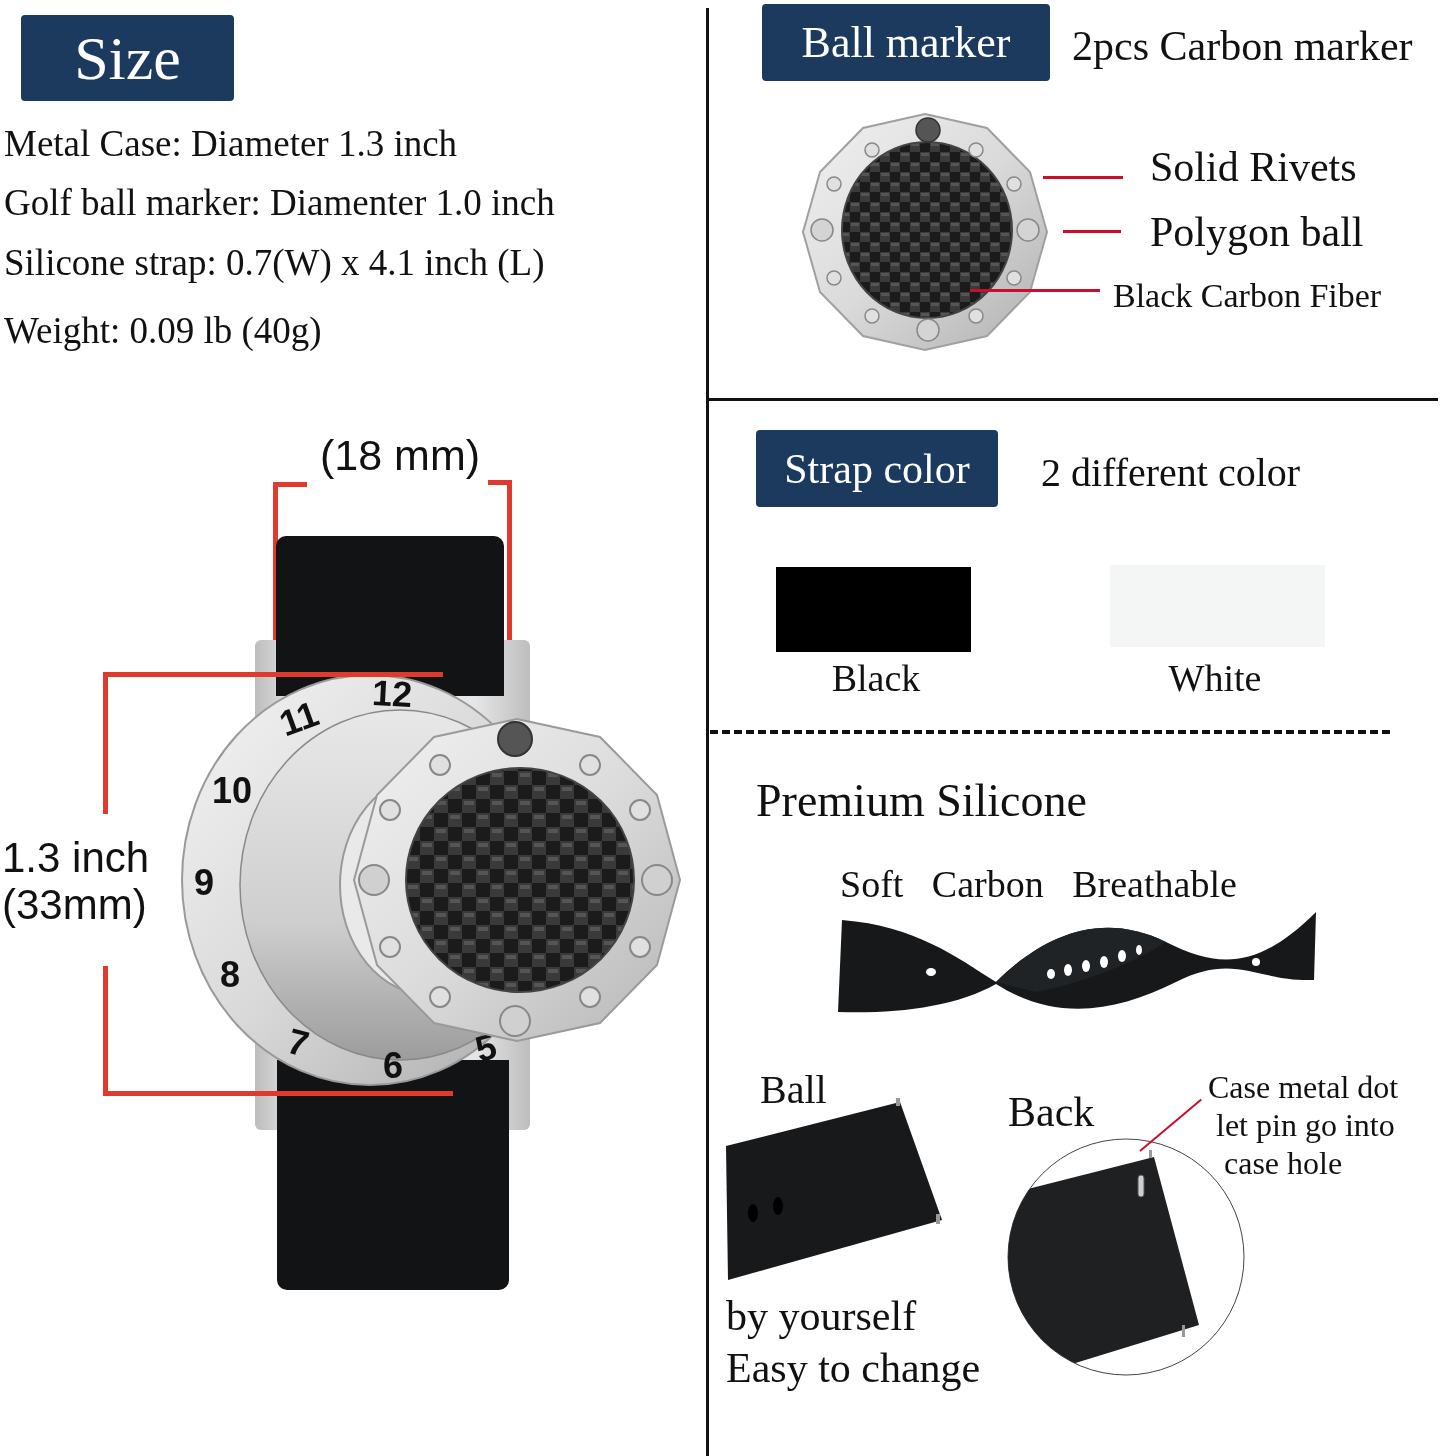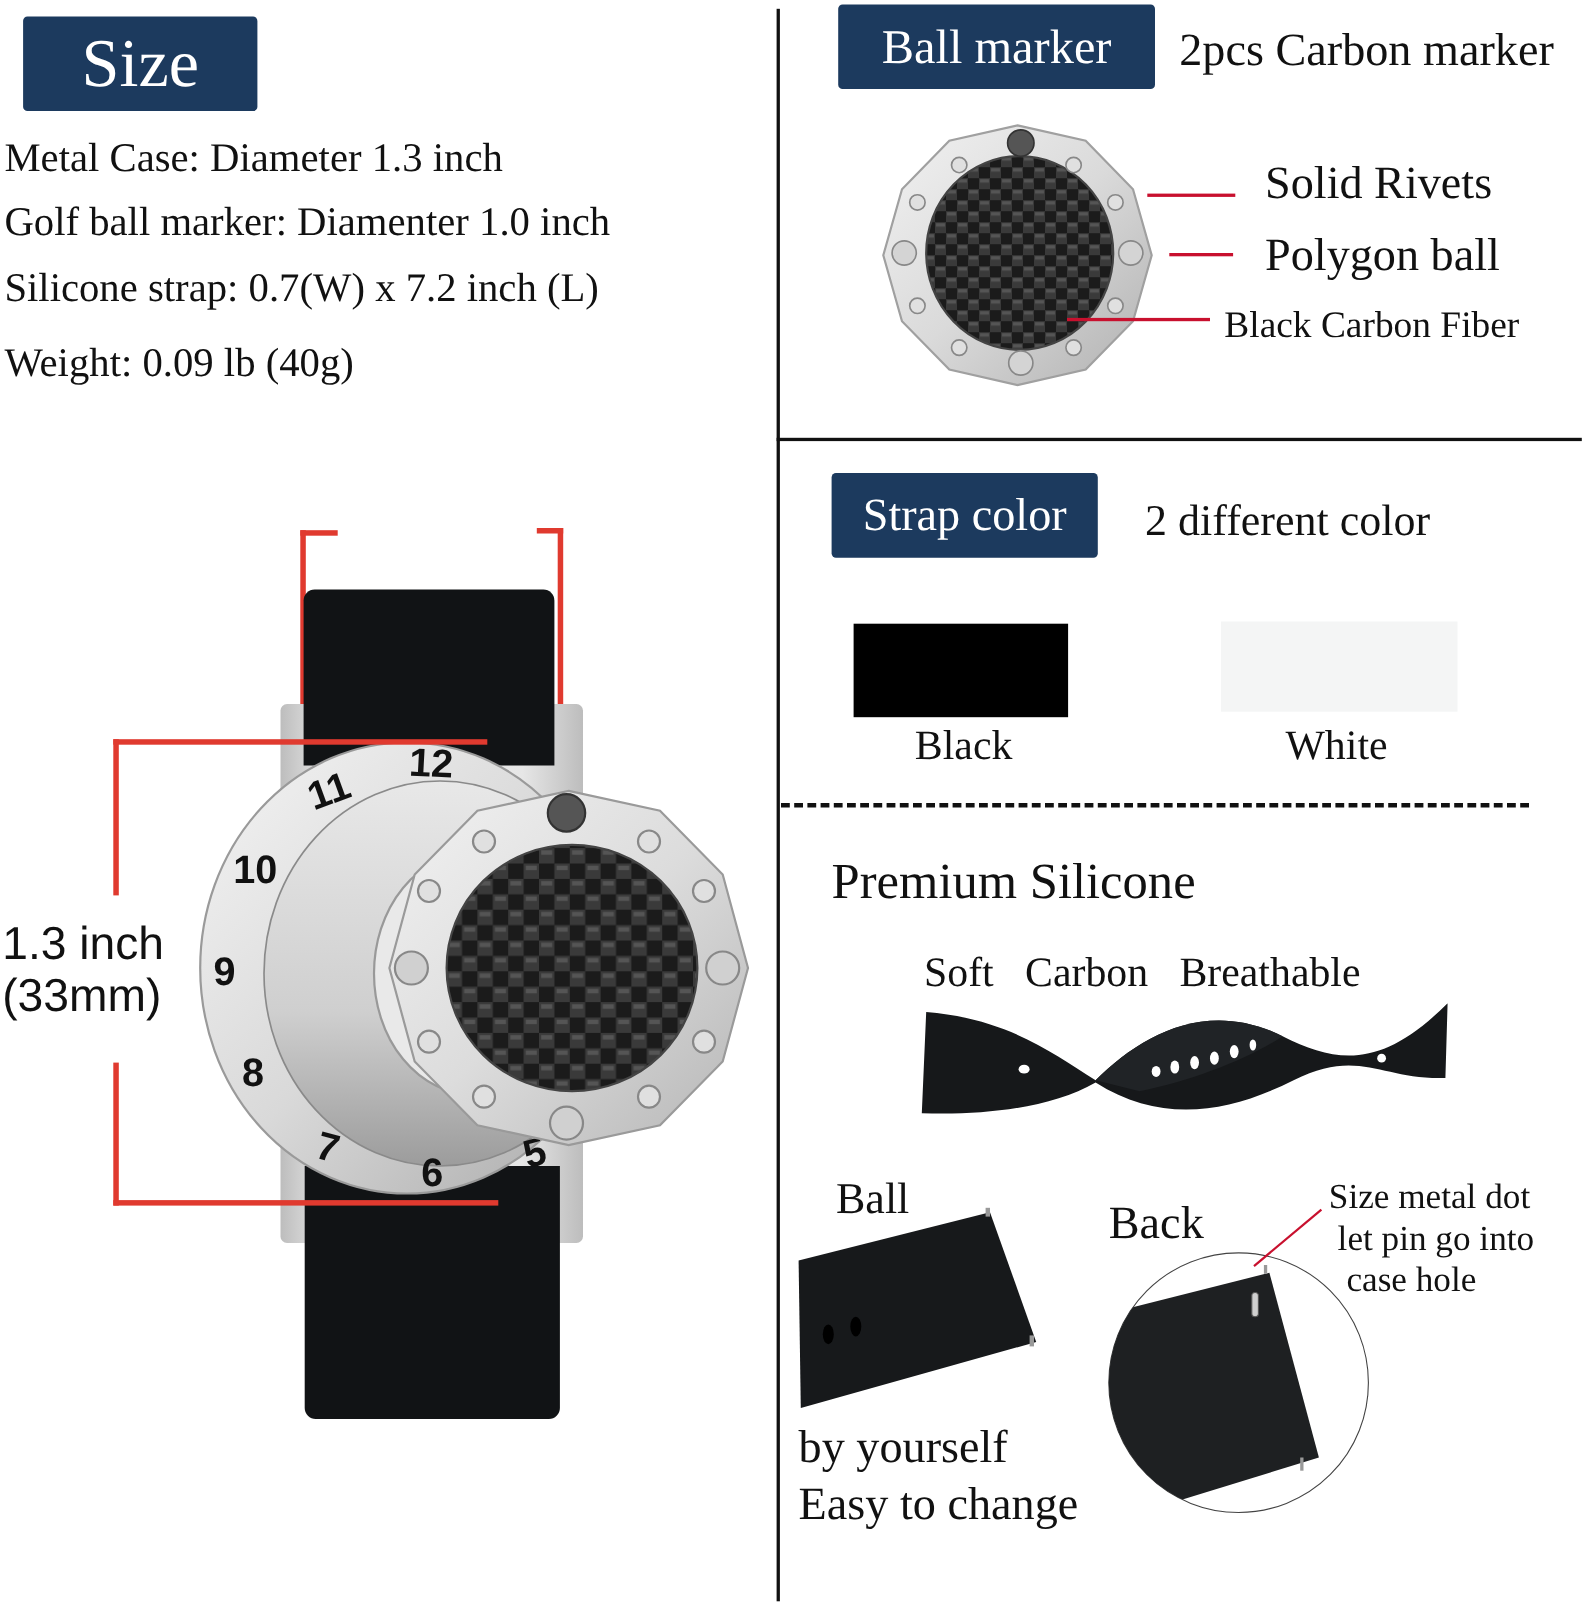--- a/index.html
+++ b/index.html
@@ -20,24 +20,25 @@
 <div class="vline" style="left:706px; top:8px; width:3px; height:1448px;"></div>
 <div class="hline" style="left:706px; top:398px; width:732px; height:3px;"></div>
 <div class="dashed" style="left:710px; top:730px; width:680px;"></div>
 
 <div class="navy-tag" style="left:21px; top:15px; width:213px; height:86px; font-size:62px;">
   <span>Size</span>
 </div>
 
 <div class="spec-line serif" style="top:125px;">Metal Case: Diameter 1.3 inch</div>
 <div class="spec-line serif" style="top:184px;">Golf ball marker: Diamenter 1.0 inch</div>
-<div class="spec-line serif" style="top:244px;">Silicone strap: 0.7(W) x 7.2 inch (L)</div>
+<div class="spec-line serif" style="top:244px;">Silicone strap: 0.7(W) x 4.1 inch (L)</div>
 <div class="spec-line serif" style="top:312px;">Weight: 0.09 lb (40g)</div>
 
 <div class="sans abs" style="left:300px; top:432px; width:200px; text-align:center; font-size:43px; line-height:46px;">
+  <div>(18 mm)</div>
 </div>
 
 <div class="red" style="left:273px; top:482px; width:5px; height:190px;"></div>
 <div class="red" style="left:273px; top:482px; width:34px; height:5px;"></div>
 <div class="red" style="left:507px; top:480px; width:5px; height:192px;"></div>
 <div class="red" style="left:488px; top:480px; width:24px; height:5px;"></div>
 
 <div class="abs" style="left:180px; top:530px; width:510px; height:570px;">
 
   <div class="abs" style="left:75px; top:110px; width:275px; height:90px; background:linear-gradient(90deg,#bdbdbd,#f5f5f5 20%,#e6e6e6 80%,#bdbdbd); border-radius:6px;"></div>
@@ -213,21 +214,21 @@
   <g clip-path="url(#circClip)">
     <polygon points="0,60 150,22 195,190 0,250" fill="#1e2022"></polygon>
   </g>
   <rect x="134" y="40" width="6" height="22" rx="3" fill="#cfcfcf" stroke="#555" stroke-width="1"></rect>
   <rect x="145" y="15" width="3" height="8" fill="#999"></rect>
   <rect x="178" y="190" width="3" height="12" fill="#999"></rect>
 </svg>
 <div class="abs" style="left:1140px; top:1150px; width:80px; height:2px; background:#c8102e; transform:rotate(-40deg); transform-origin:left center;"></div>
 
 <div class="serif abs" style="left:1208px; top:1068px; font-size:32px; line-height:38px;">
-  <div>Size metal dot</div>
+  <div>Case metal dot</div>
   <div style="padding-left:8px;">let pin go into</div>
   <div style="padding-left:16px;">case hole</div>
 </div>
 
 <div class="serif abs" style="left:726px; top:1290px; font-size:42px; line-height:52px;">
   <div>by yourself</div>
   <div>Easy to change</div>
 </div>
 
 </body></html>

